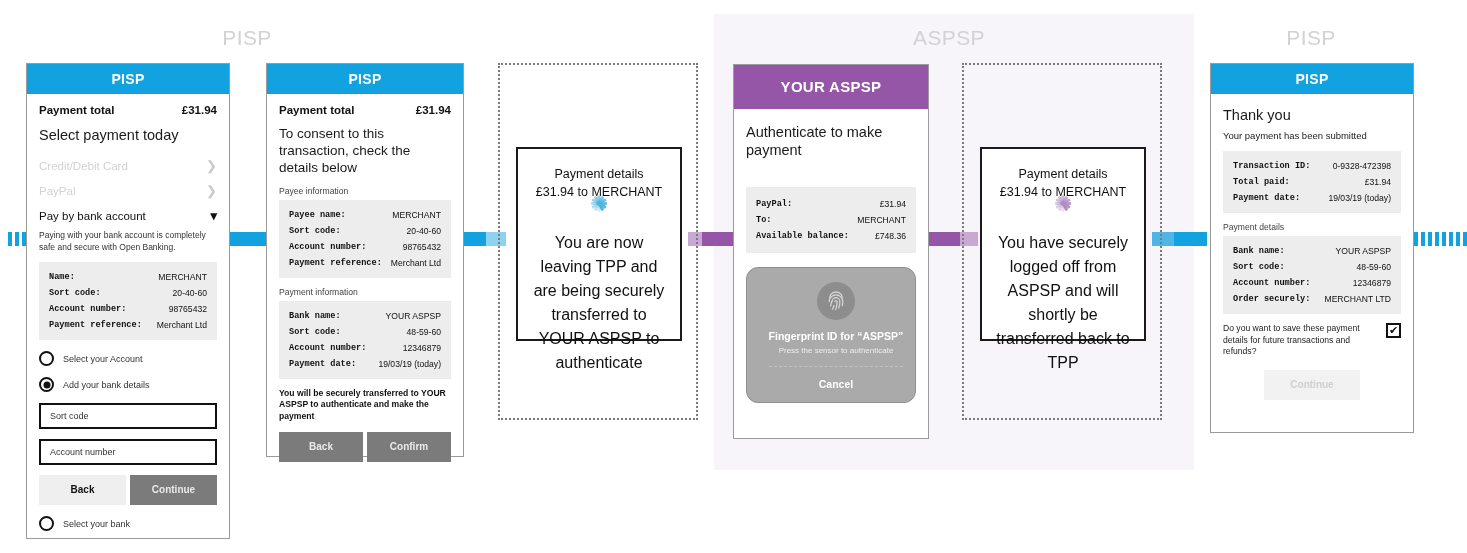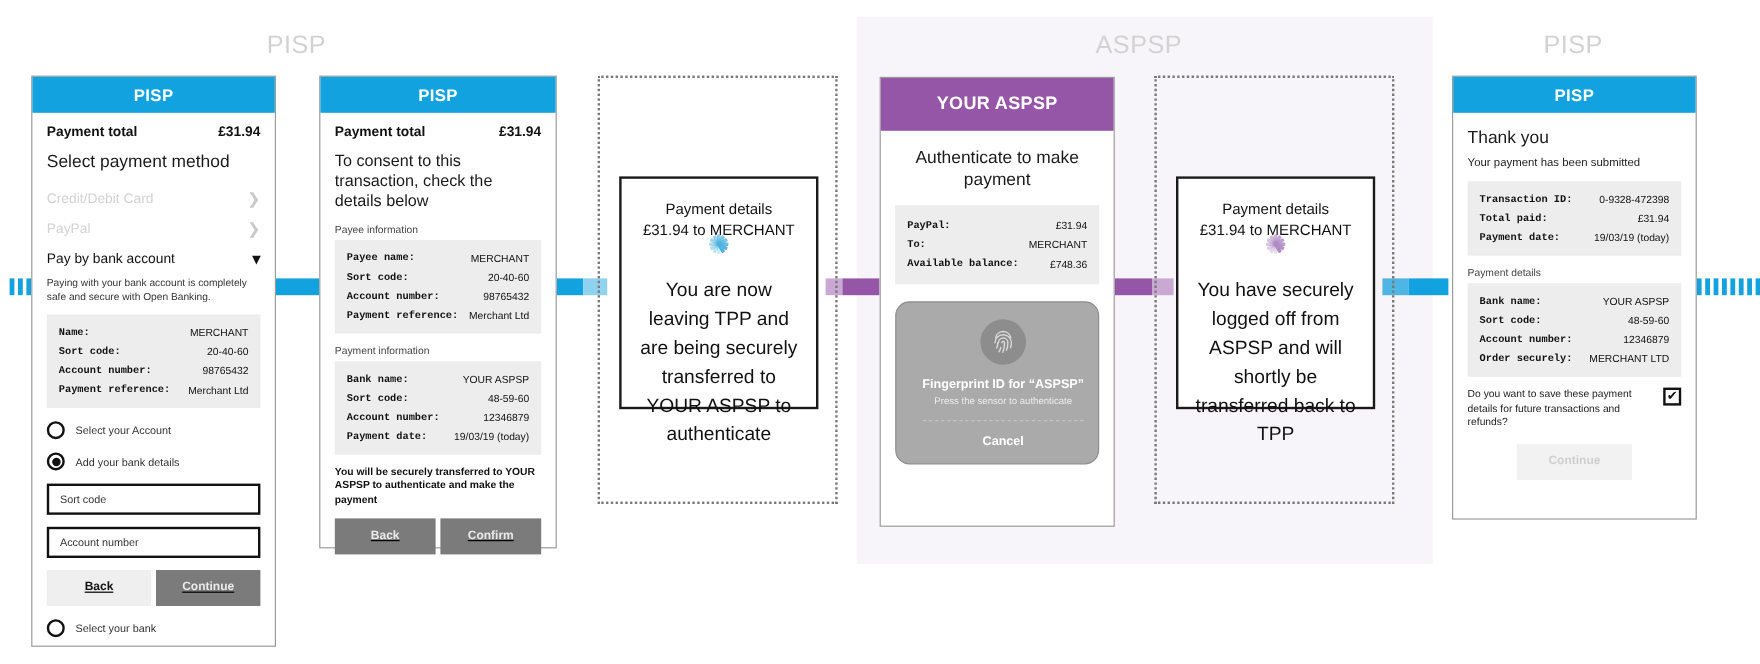--- a/index.html
+++ b/index.html
@@ -68,21 +68,21 @@
          width:7px;height:7px;border-radius:50%;background:#111;
          transform:translate(-50%,-50%);}
   .radio-lbl{font-size:9px;color:#333;}
 
   
   .field{border:2px solid #111;height:26px;line-height:22px;
          padding:0 9px;font-size:9px;color:#333;margin-bottom:10px;
          box-sizing:border-box;background:#fff;}
 
   
-  .btnrow{display:flex;gap:4px;margin-bottom:10px;text-decoration:underline;}
+  .btnrow{display:flex;gap:4px;margin-bottom:10px;}
   .btn{flex:1;height:30px;line-height:30px;text-align:center;
        font-size:10px;font-weight:bold;box-sizing:border-box;}
   .btn.light{background:#efefef;color:#111;}
   .btn.grey{background:#7b7b7b;color:#eaeaea;}
   .btn.ghost{background:#f2f2f2;color:#cfcfcf;}
 
   .note{font-size:8.6px;font-weight:bold;color:#111;line-height:1.35;
         margin:6px 0 10px 0;}
 
   
@@ -159,21 +159,21 @@
       <i></i>
   </div>
 
   <div class="phone" style="left:26px;top:63px;width:204px;height:476px;">
     <div class="hdr blue">PISP</div>
     <div class="body">
       <div class="tot">
         <span>Payment total</span>
         <span>£31.94</span>
       </div>
-      <div class="h2">Select payment method</div>
+      <div class="h2">Select payment today</div>
 
       <div class="opt dim">
         <span>Credit/Debit Card</span>
         <span class="chev">❯</span>
       </div>
       <div class="opt dim">
         <span>PayPal</span>
         <span class="chev">❯</span>
       </div>
       <div class="opt">
@@ -302,21 +302,21 @@
           <i style="background: rgb(79, 179, 222); opacity: 0.94; transform: translate(-50%, -50%) rotate(300deg) translateY(-8px);"></i>
           <i style="background: rgb(79, 179, 222); opacity: 1; transform: translate(-50%, -50%) rotate(330deg) translateY(-8px);"></i>
         </div>
       <div class="t2">You are now leaving TPP and are being securely transferred to YOUR ASPSP to authenticate</div>
     </div>
   </div>
 
   <div class="phone" style="left:733px;top:64px;width:196px;height:375px;">
     <div class="hdr purple">YOUR ASPSP</div>
     <div class="body" style="padding-top:14px;">
-      <div class="h2" style="margin-bottom:12px;text-align:center;">Authenticate to make payment</div>
+      <div class="h2" style="margin-bottom:28px;">Authenticate to make payment</div>
       <div class="info" style="padding:9px 10px;margin-bottom:14px;">
         <div class="r">
             <span class="k">PayPal:</span>
             <span class="v">£31.94</span>
           </div>
         <div class="r">
             <span class="k">To:</span>
             <span class="v">MERCHANT</span>
           </div>
         <div class="r">

